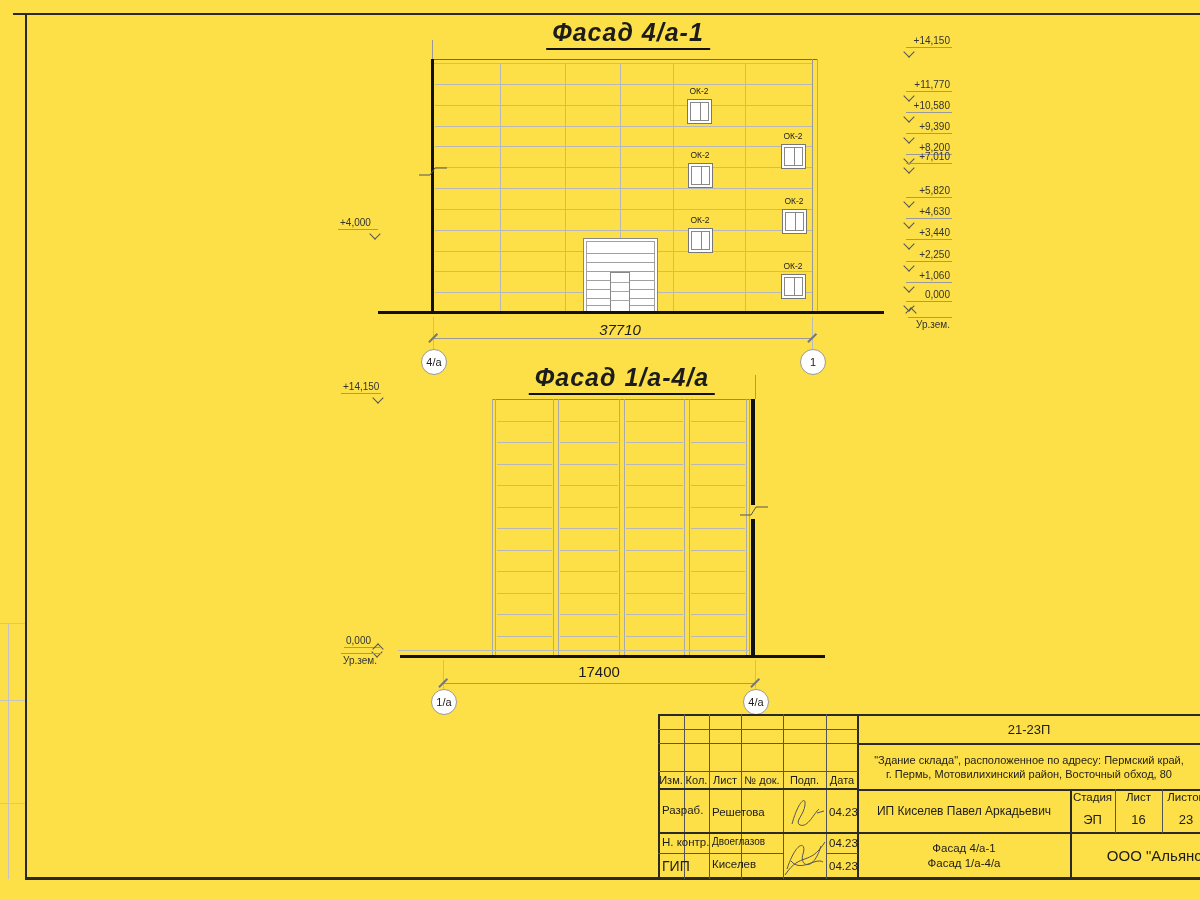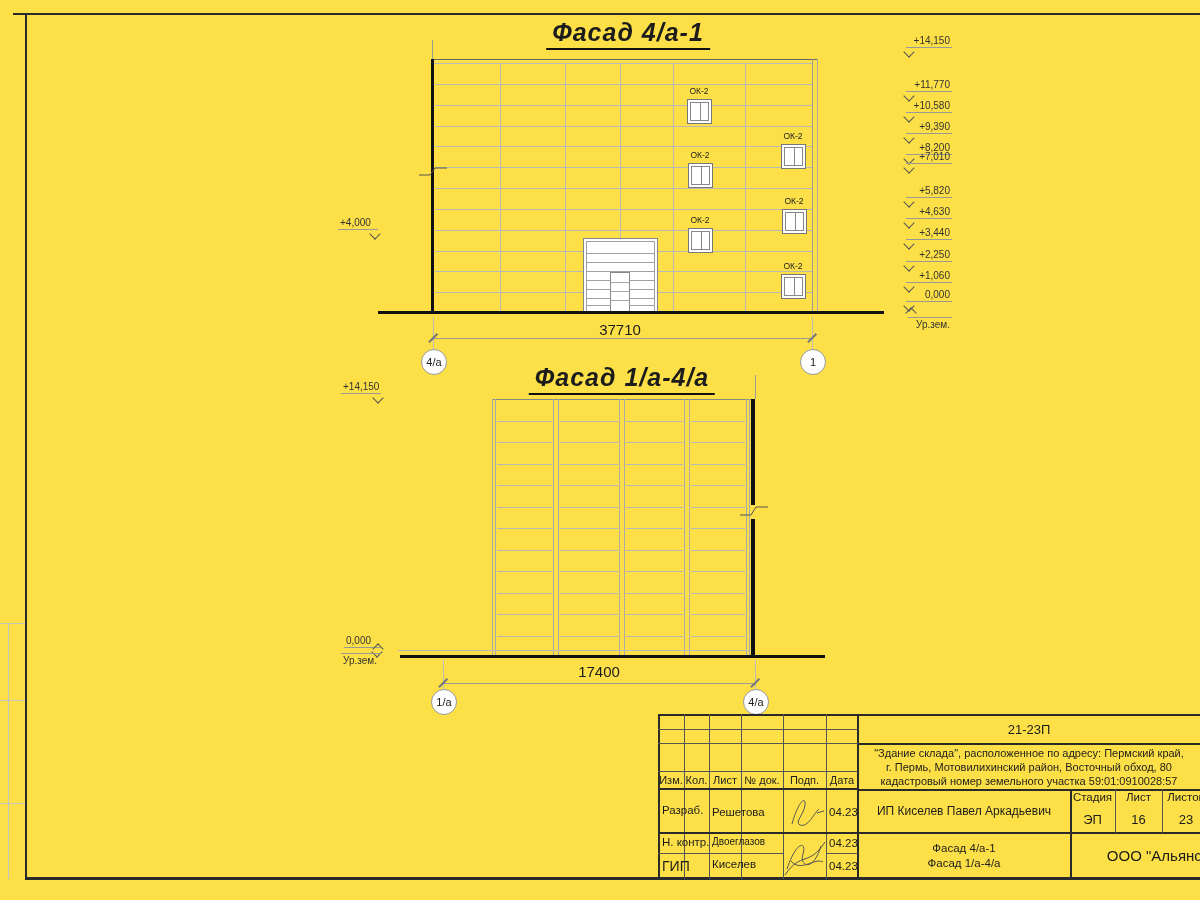--- a/index.html
+++ b/index.html
@@ -118,21 +118,21 @@
         <div style="position: absolute; inset: 2px; border: 1px solid rgb(136, 136, 136);">
           <div style="position: absolute; left: 50%; top: 0px; bottom: 0px; width: 1px; background: rgb(136, 136, 136);"></div>
         </div>
       </div>
       <div class="abs" style="left: 378px; top: 311px; width: 506px; height: 3px; background: rgb(17, 17, 17);"></div>
       <div class="abs" style="left: 433px; top: 317px; width: 1px; height: 32px; background: rgb(187, 187, 187);"></div>
       <div class="abs" style="left: 812px; top: 317px; width: 1px; height: 32px; background: rgb(187, 187, 187);"></div>
       <div class="abs" style="left: 433px; top: 338px; width: 379px; height: 1px; background: rgb(153, 153, 153);"></div>
       <div class="dimtick" style="left: 427px; top: 337px;"></div>
       <div class="dimtick" style="left: 806px; top: 337px;"></div>
-      <div class="txt ctr" style="left: 620px; top: 321px; font-size: 15px;">37710</div>
+      <div class="txt ctr" style="left: 620px; top: 321px; font-size: 15px; font-style: italic;">37710</div>
       <div class="bubble" style="left: 421px; top: 349px;">4/а</div>
       <div class="bubble" style="left: 800px; top: 349px;">1</div>
       <div class="elev bar-b" style="left: 906px; top: 34px; width: 46px;">
         <div class="lbl" style="right: 2px; bottom: 1px;">+14,150</div>
         <span class="arr down" style="left: -1px; bottom: -9px;"></span>
       </div>
       <div class="elev bar-b" style="left: 906px; top: 78px; width: 46px;">
         <div class="lbl" style="right: 2px; bottom: 1px;">+11,770</div>
         <span class="arr down" style="left: -1px; bottom: -9px;"></span>
       </div>
@@ -317,21 +317,20 @@
     </svg>
     <svg style="left:779px;top:833px;" width="52" height="44">
       <path d="M8,36 C18,6 28,9 24,21 C20,33 34,40 42,13 M6,42 C22,18 30,34 46,9 M12,28 C22,40 36,24 44,29" fill="none" stroke="#555" stroke-width="1"></path>
     </svg>
 
     <div class="cellc" style="left:858px;top:715px;width:342px;height:28px;font-size:13px;">21-23П</div>
     <div class="cellc" style="left:858px;top:745px;width:342px;height:44px;">
       <div style="font-size:11px;line-height:14px;">
         <div>"Здание склада", расположенное по адресу: Пермский край,</div>
         <div>г. Пермь, Мотовилихинский район, Восточный обход, 80</div>
-        <div>кадастровый номер земельного участка 59:01:0910028:57</div>
       </div>
     </div>
     <div class="cellc" style="left:858px;top:790px;width:212px;height:42px;font-size:12px;">ИП Киселев Павел Аркадьевич</div>
     <div class="cellc" style="left:858px;top:833px;width:212px;height:45px;">
       <div style="font-size:11.5px;line-height:15px;">
         <div>Фасад 4/а-1</div>
         <div>Фасад 1/а-4/а</div>
       </div>
     </div>
     <div class="cellc" style="left:1070px;top:789px;width:45px;height:16px;font-size:11.5px;">Стадия</div>

